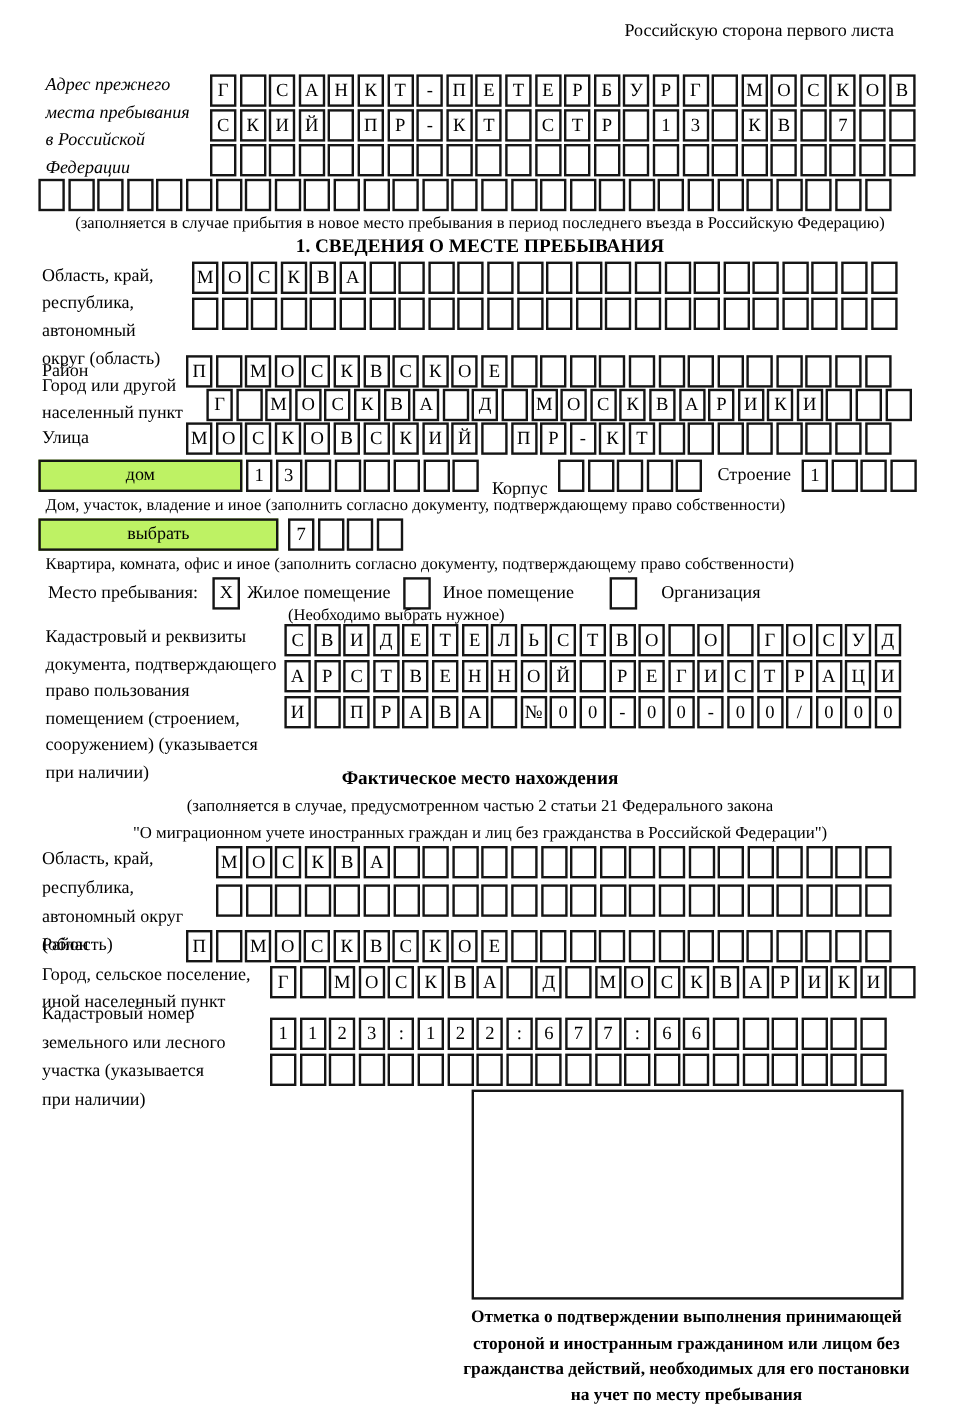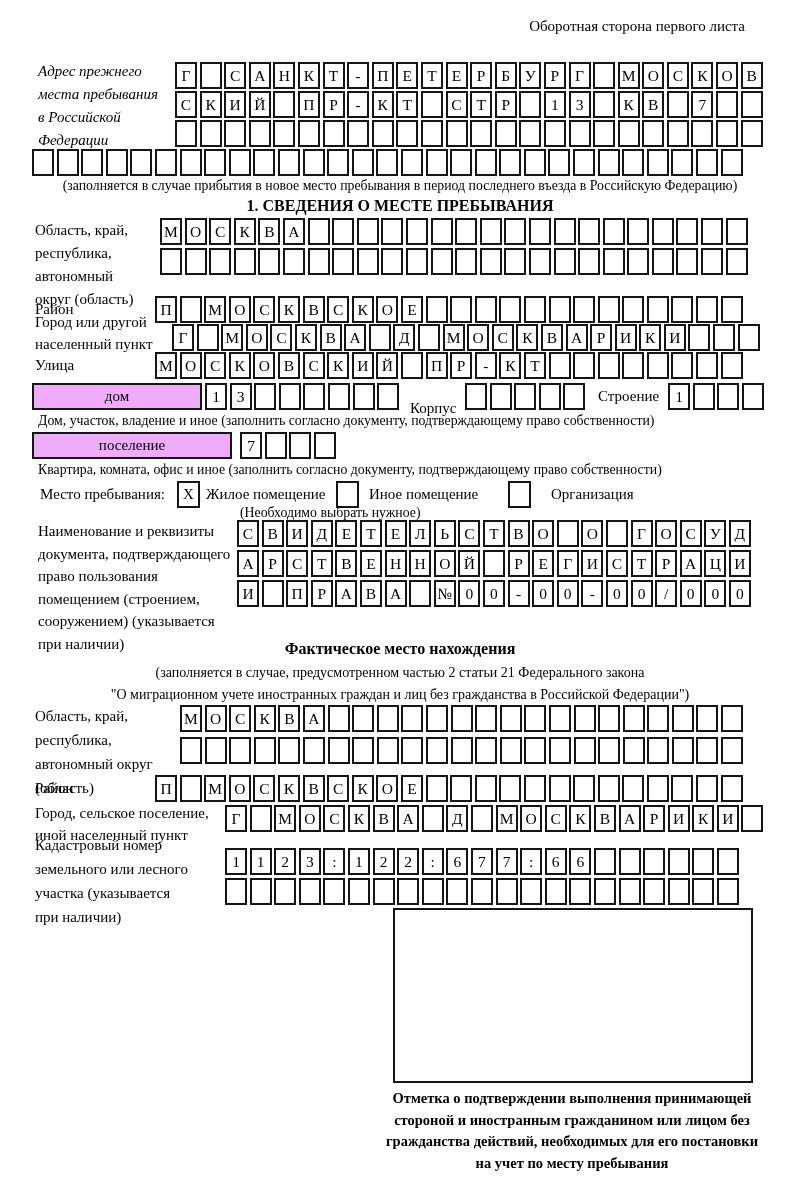--- a/index.html
+++ b/index.html
@@ -16,34 +16,34 @@
   .bold { font-weight:bold; }
   .boxrow { white-space:nowrap; height:27px; }
   .cell {
     display:inline-block; width:18px; height:23px;
     border:2px solid #151515; margin-right:2.6px;
     text-align:center; line-height:23px; font-size:15.5px;
     vertical-align:top; background:#fff;
   }
   .rect {
     border:2px solid #151515; height:23px; line-height:23px;
-    text-align:center; font-size:15px; background:#f0abfc;
+    text-align:center; font-size:15px; background:#bef264;
   }
   .bigbox { border:2px solid #151515; background:#fff; }
   .cbx {
     display:inline-block; width:19px; height:23px;
     border:2px solid #151515; text-align:center; line-height:23px;
     font-size:15px; vertical-align:top; background:#fff;
   }
   .optlabel { font-size:15px; line-height:27px; }
 </style>
 </head>
 <body>
 
-<div class="abs" style="top:18px; left:0; width:745px; text-align:right; font-size:15px;">Оборотная сторона первого листа</div>
+<div class="abs" style="top:18px; left:0; width:745px; text-align:right; font-size:15px;">Российскую сторона первого листа</div>
 
 <div class="abs label" style="left:38px; top:60px; width:150px;font-style:italic;">Адрес прежнего
 места пребывания
 в Российской
 Федерации</div>
 <div class="abs boxrow" style="left:175px; top:62px;"><span class="cell">Г</span><span class="cell"></span><span class="cell">С</span><span class="cell">А</span><span class="cell">Н</span><span class="cell">К</span><span class="cell">Т</span><span class="cell">-</span><span class="cell">П</span><span class="cell">Е</span><span class="cell">Т</span><span class="cell">Е</span><span class="cell">Р</span><span class="cell">Б</span><span class="cell">У</span><span class="cell">Р</span><span class="cell">Г</span><span class="cell"></span><span class="cell">М</span><span class="cell">О</span><span class="cell">С</span><span class="cell">К</span><span class="cell">О</span><span class="cell">В</span></div>
 <div class="abs boxrow" style="left:175px; top:91px;"><span class="cell">С</span><span class="cell">К</span><span class="cell">И</span><span class="cell">Й</span><span class="cell"></span><span class="cell">П</span><span class="cell">Р</span><span class="cell">-</span><span class="cell">К</span><span class="cell">Т</span><span class="cell"></span><span class="cell">С</span><span class="cell">Т</span><span class="cell">Р</span><span class="cell"></span><span class="cell">1</span><span class="cell">3</span><span class="cell"></span><span class="cell">К</span><span class="cell">В</span><span class="cell"></span><span class="cell">7</span><span class="cell"></span><span class="cell"></span></div>
 <div class="abs boxrow" style="left:175px; top:120px;"><span class="cell"></span><span class="cell"></span><span class="cell"></span><span class="cell"></span><span class="cell"></span><span class="cell"></span><span class="cell"></span><span class="cell"></span><span class="cell"></span><span class="cell"></span><span class="cell"></span><span class="cell"></span><span class="cell"></span><span class="cell"></span><span class="cell"></span><span class="cell"></span><span class="cell"></span><span class="cell"></span><span class="cell"></span><span class="cell"></span><span class="cell"></span><span class="cell"></span><span class="cell"></span><span class="cell"></span></div>
 <div class="abs boxrow" style="left:32px;  top:149px;"><span class="cell"></span><span class="cell"></span><span class="cell"></span><span class="cell"></span><span class="cell"></span><span class="cell"></span><span class="cell"></span><span class="cell"></span><span class="cell"></span><span class="cell"></span><span class="cell"></span><span class="cell"></span><span class="cell"></span><span class="cell"></span><span class="cell"></span><span class="cell"></span><span class="cell"></span><span class="cell"></span><span class="cell"></span><span class="cell"></span><span class="cell"></span><span class="cell"></span><span class="cell"></span><span class="cell"></span><span class="cell"></span><span class="cell"></span><span class="cell"></span><span class="cell"></span><span class="cell"></span></div>
 <div class="abs note center" style="top:178px;">(заполняется в случае прибытия в новое место пребывания в период последнего въезда в Российскую Федерацию)</div>
@@ -71,37 +71,37 @@
   <div class="abs rect" style="left:32px; top:0; width:166px;">дом</div>
   <div class="abs boxrow" style="left:205px; top:0;"><span class="cell">1</span><span class="cell">3</span><span class="cell"></span><span class="cell"></span><span class="cell"></span><span class="cell"></span><span class="cell"></span><span class="cell"></span></div>
   <div class="abs optlabel" style="left:410px; top:12px;">Корпус</div>
   <div class="abs boxrow" style="left:465px; top:0;"><span class="cell"></span><span class="cell"></span><span class="cell"></span><span class="cell"></span><span class="cell"></span></div>
   <div class="abs optlabel" style="left:598px; top:0;">Строение</div>
   <div class="abs boxrow" style="left:668px; top:0;"><span class="cell">1</span><span class="cell"></span><span class="cell"></span><span class="cell"></span></div>
 </div>
 <div class="abs caption" style="left:38px; top:413px;">Дом, участок, владение и иное (заполнить согласно документу, подтверждающему право собственности)</div>
 
 <div class="abs" style="left:0; top:432px; width:800px; height:28px;">
-  <div class="abs rect" style="left:32px; top:0; width:196px;">поселение</div>
+  <div class="abs rect" style="left:32px; top:0; width:196px;">выбрать</div>
   <div class="abs boxrow" style="left:240px; top:0;"><span class="cell">7</span><span class="cell"></span><span class="cell"></span><span class="cell"></span></div>
 </div>
 <div class="abs caption" style="left:38px; top:462px;">Квартира, комната, офис и иное (заполнить согласно документу, подтверждающему право собственности)</div>
 
 <div class="abs" style="left:0; top:481px; width:753px; height:28px;">
   <div class="abs optlabel" style="left:40px; top:0;">Место пребывания:</div>
   <span class="abs cbx" style="left:177px; top:0;">X</span>
   <div class="abs optlabel" style="left:206px; top:0;">Жилое помещение</div>
   <span class="abs cbx" style="left:336px; top:0;"></span>
   <div class="abs optlabel" style="left:369px; top:0;">Иное помещение</div>
   <span class="abs cbx" style="left:508px; top:0;"></span>
   <div class="abs optlabel" style="left:551px; top:0;">Организация</div>
 </div>
 <div class="abs note" style="left:240px; top:505px;">(Необходимо выбрать нужное)</div>
 
-<div class="abs label" style="left:38px; top:520px; width:215px; line-height:22.6px;">Наименование и реквизиты
+<div class="abs label" style="left:38px; top:520px; width:215px; line-height:22.6px;">Кадастровый и реквизиты
 документа, подтверждающего
 право пользования
 помещением (строением,
 сооружением) (указывается
 при наличии)</div>
 <div class="abs boxrow" style="left:237px; top:520px;"><span class="cell">С</span><span class="cell">В</span><span class="cell">И</span><span class="cell">Д</span><span class="cell">Е</span><span class="cell">Т</span><span class="cell">Е</span><span class="cell">Л</span><span class="cell">Ь</span><span class="cell">С</span><span class="cell">Т</span><span class="cell">В</span><span class="cell">О</span><span class="cell"></span><span class="cell">О</span><span class="cell"></span><span class="cell">Г</span><span class="cell">О</span><span class="cell">С</span><span class="cell">У</span><span class="cell">Д</span></div>
 <div class="abs boxrow" style="left:237px; top:550px;"><span class="cell">А</span><span class="cell">Р</span><span class="cell">С</span><span class="cell">Т</span><span class="cell">В</span><span class="cell">Е</span><span class="cell">Н</span><span class="cell">Н</span><span class="cell">О</span><span class="cell">Й</span><span class="cell"></span><span class="cell">Р</span><span class="cell">Е</span><span class="cell">Г</span><span class="cell">И</span><span class="cell">С</span><span class="cell">Т</span><span class="cell">Р</span><span class="cell">А</span><span class="cell">Ц</span><span class="cell">И</span></div>
 <div class="abs boxrow" style="left:237px; top:580px;"><span class="cell">И</span><span class="cell"></span><span class="cell">П</span><span class="cell">Р</span><span class="cell">А</span><span class="cell">В</span><span class="cell">А</span><span class="cell"></span><span class="cell">№</span><span class="cell">0</span><span class="cell">0</span><span class="cell">-</span><span class="cell">0</span><span class="cell">0</span><span class="cell">-</span><span class="cell">0</span><span class="cell">0</span><span class="cell">/</span><span class="cell">0</span><span class="cell">0</span><span class="cell">0</span></div>
 
 <div class="abs center bold" style="top:640px; font-size:16px;">Фактическое место нахождения</div>

